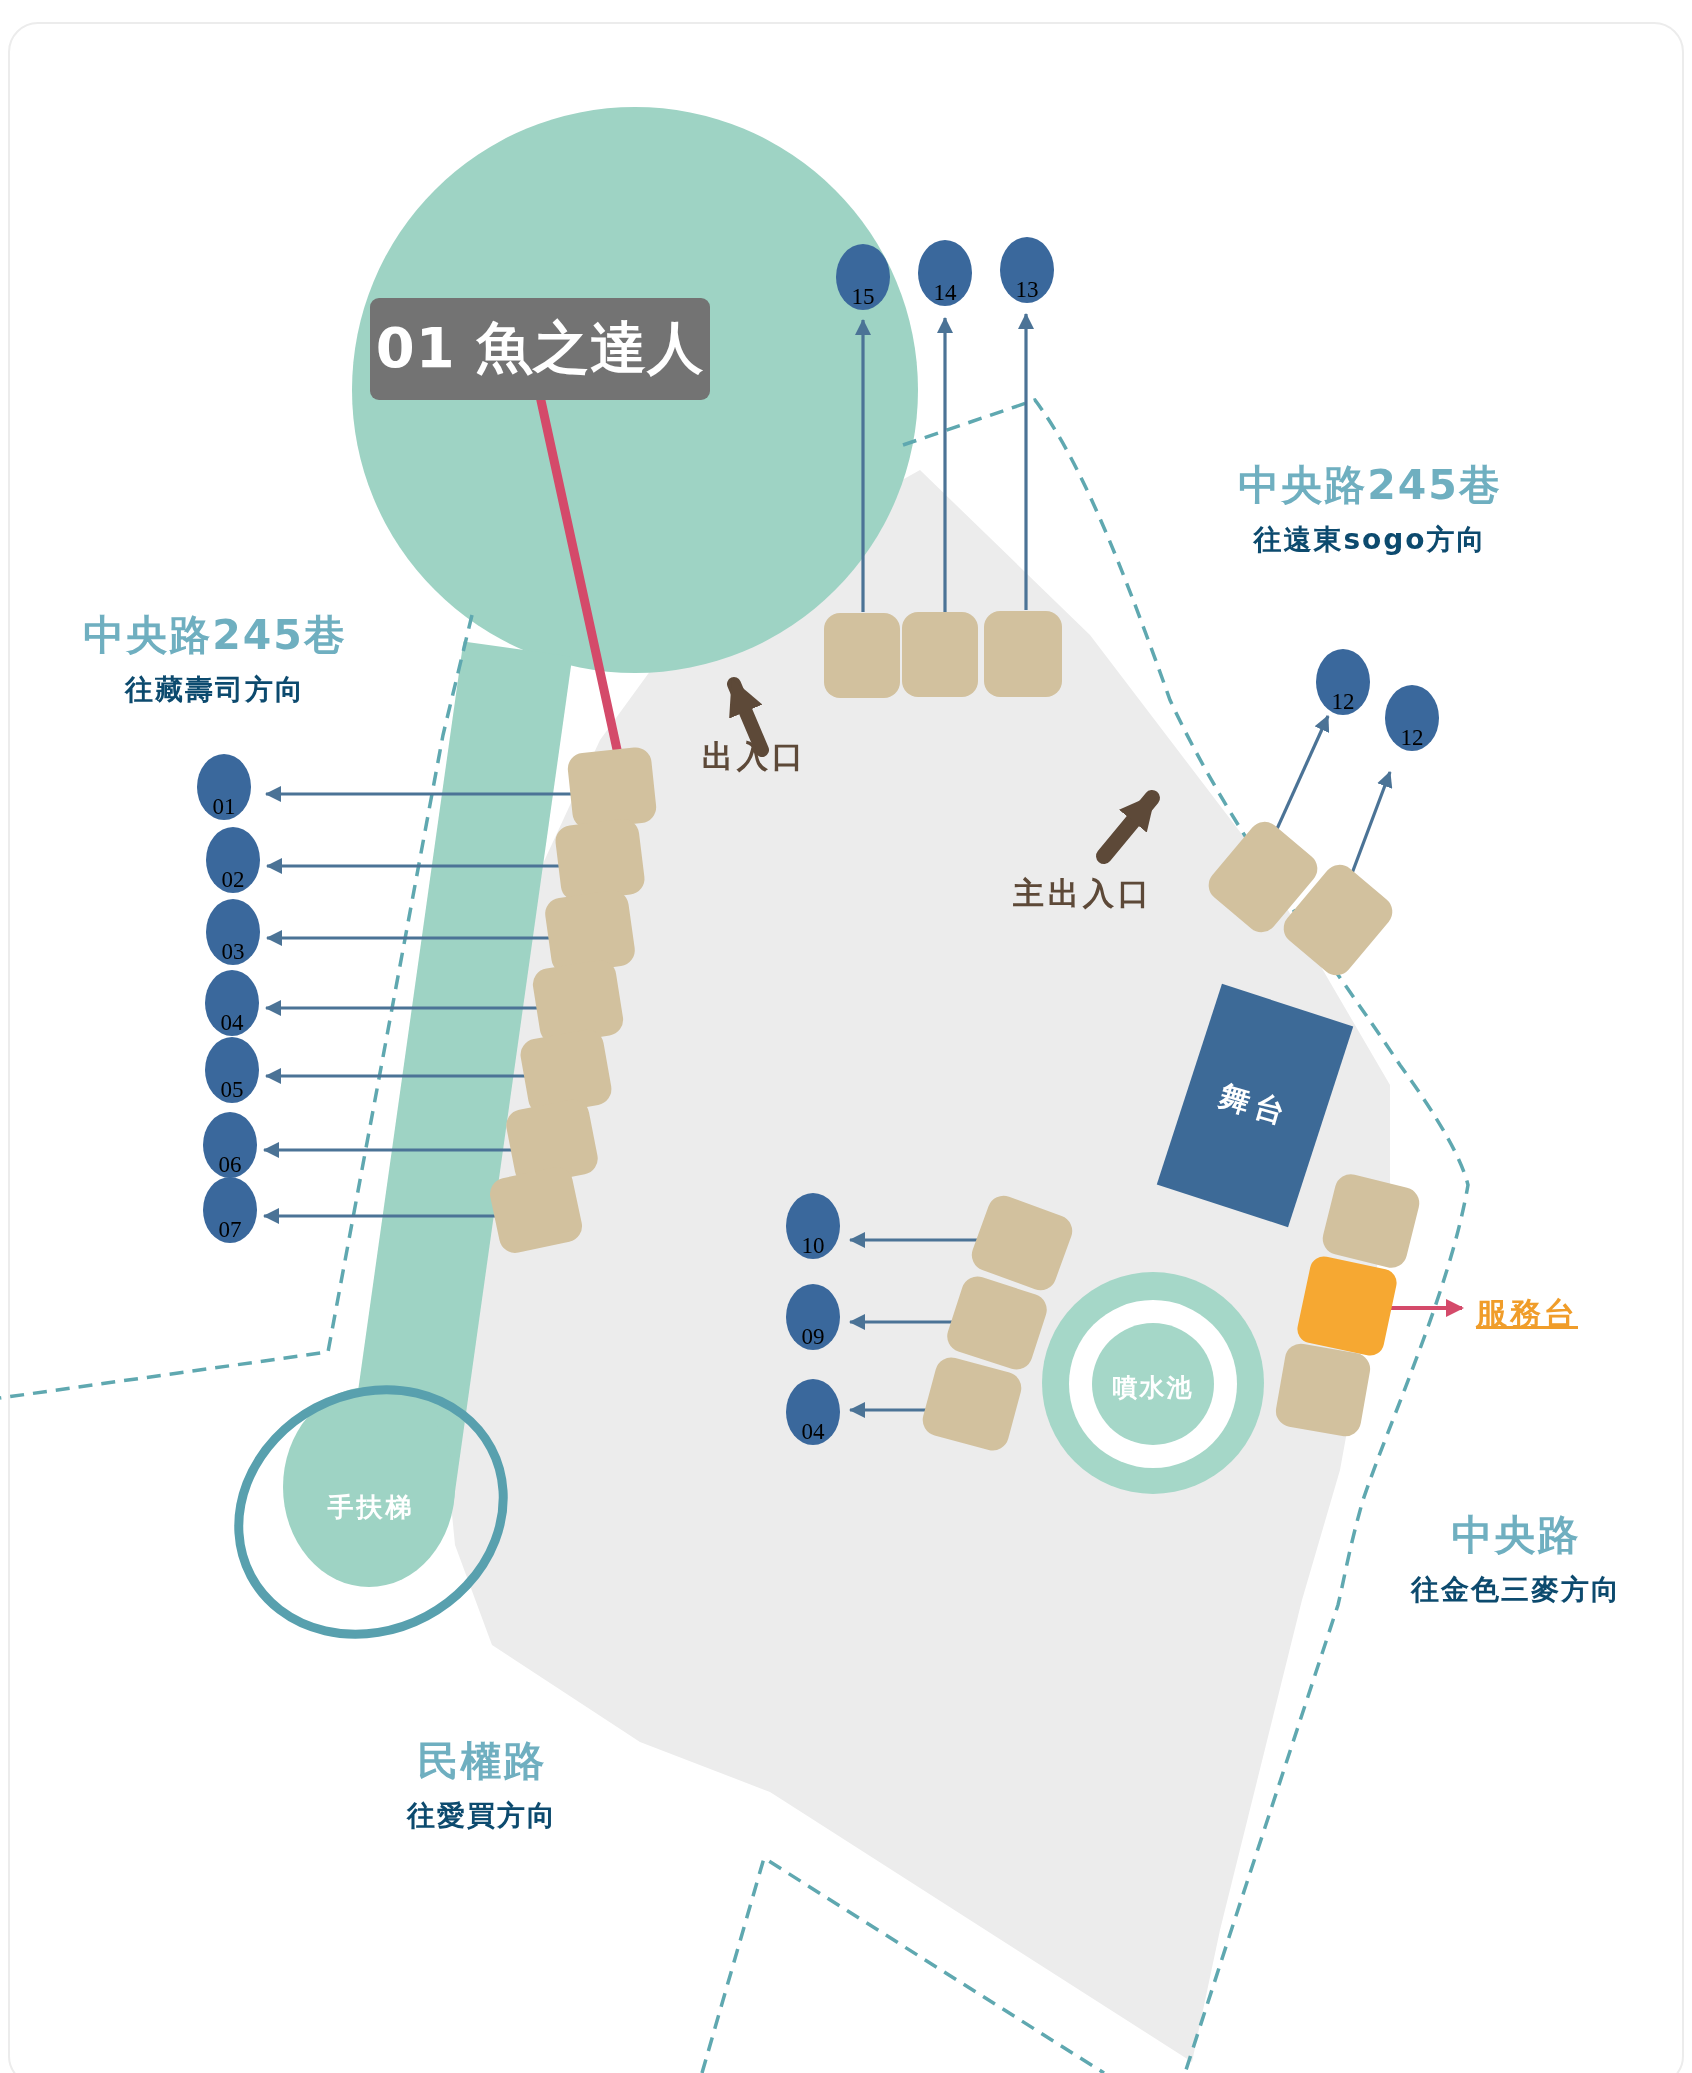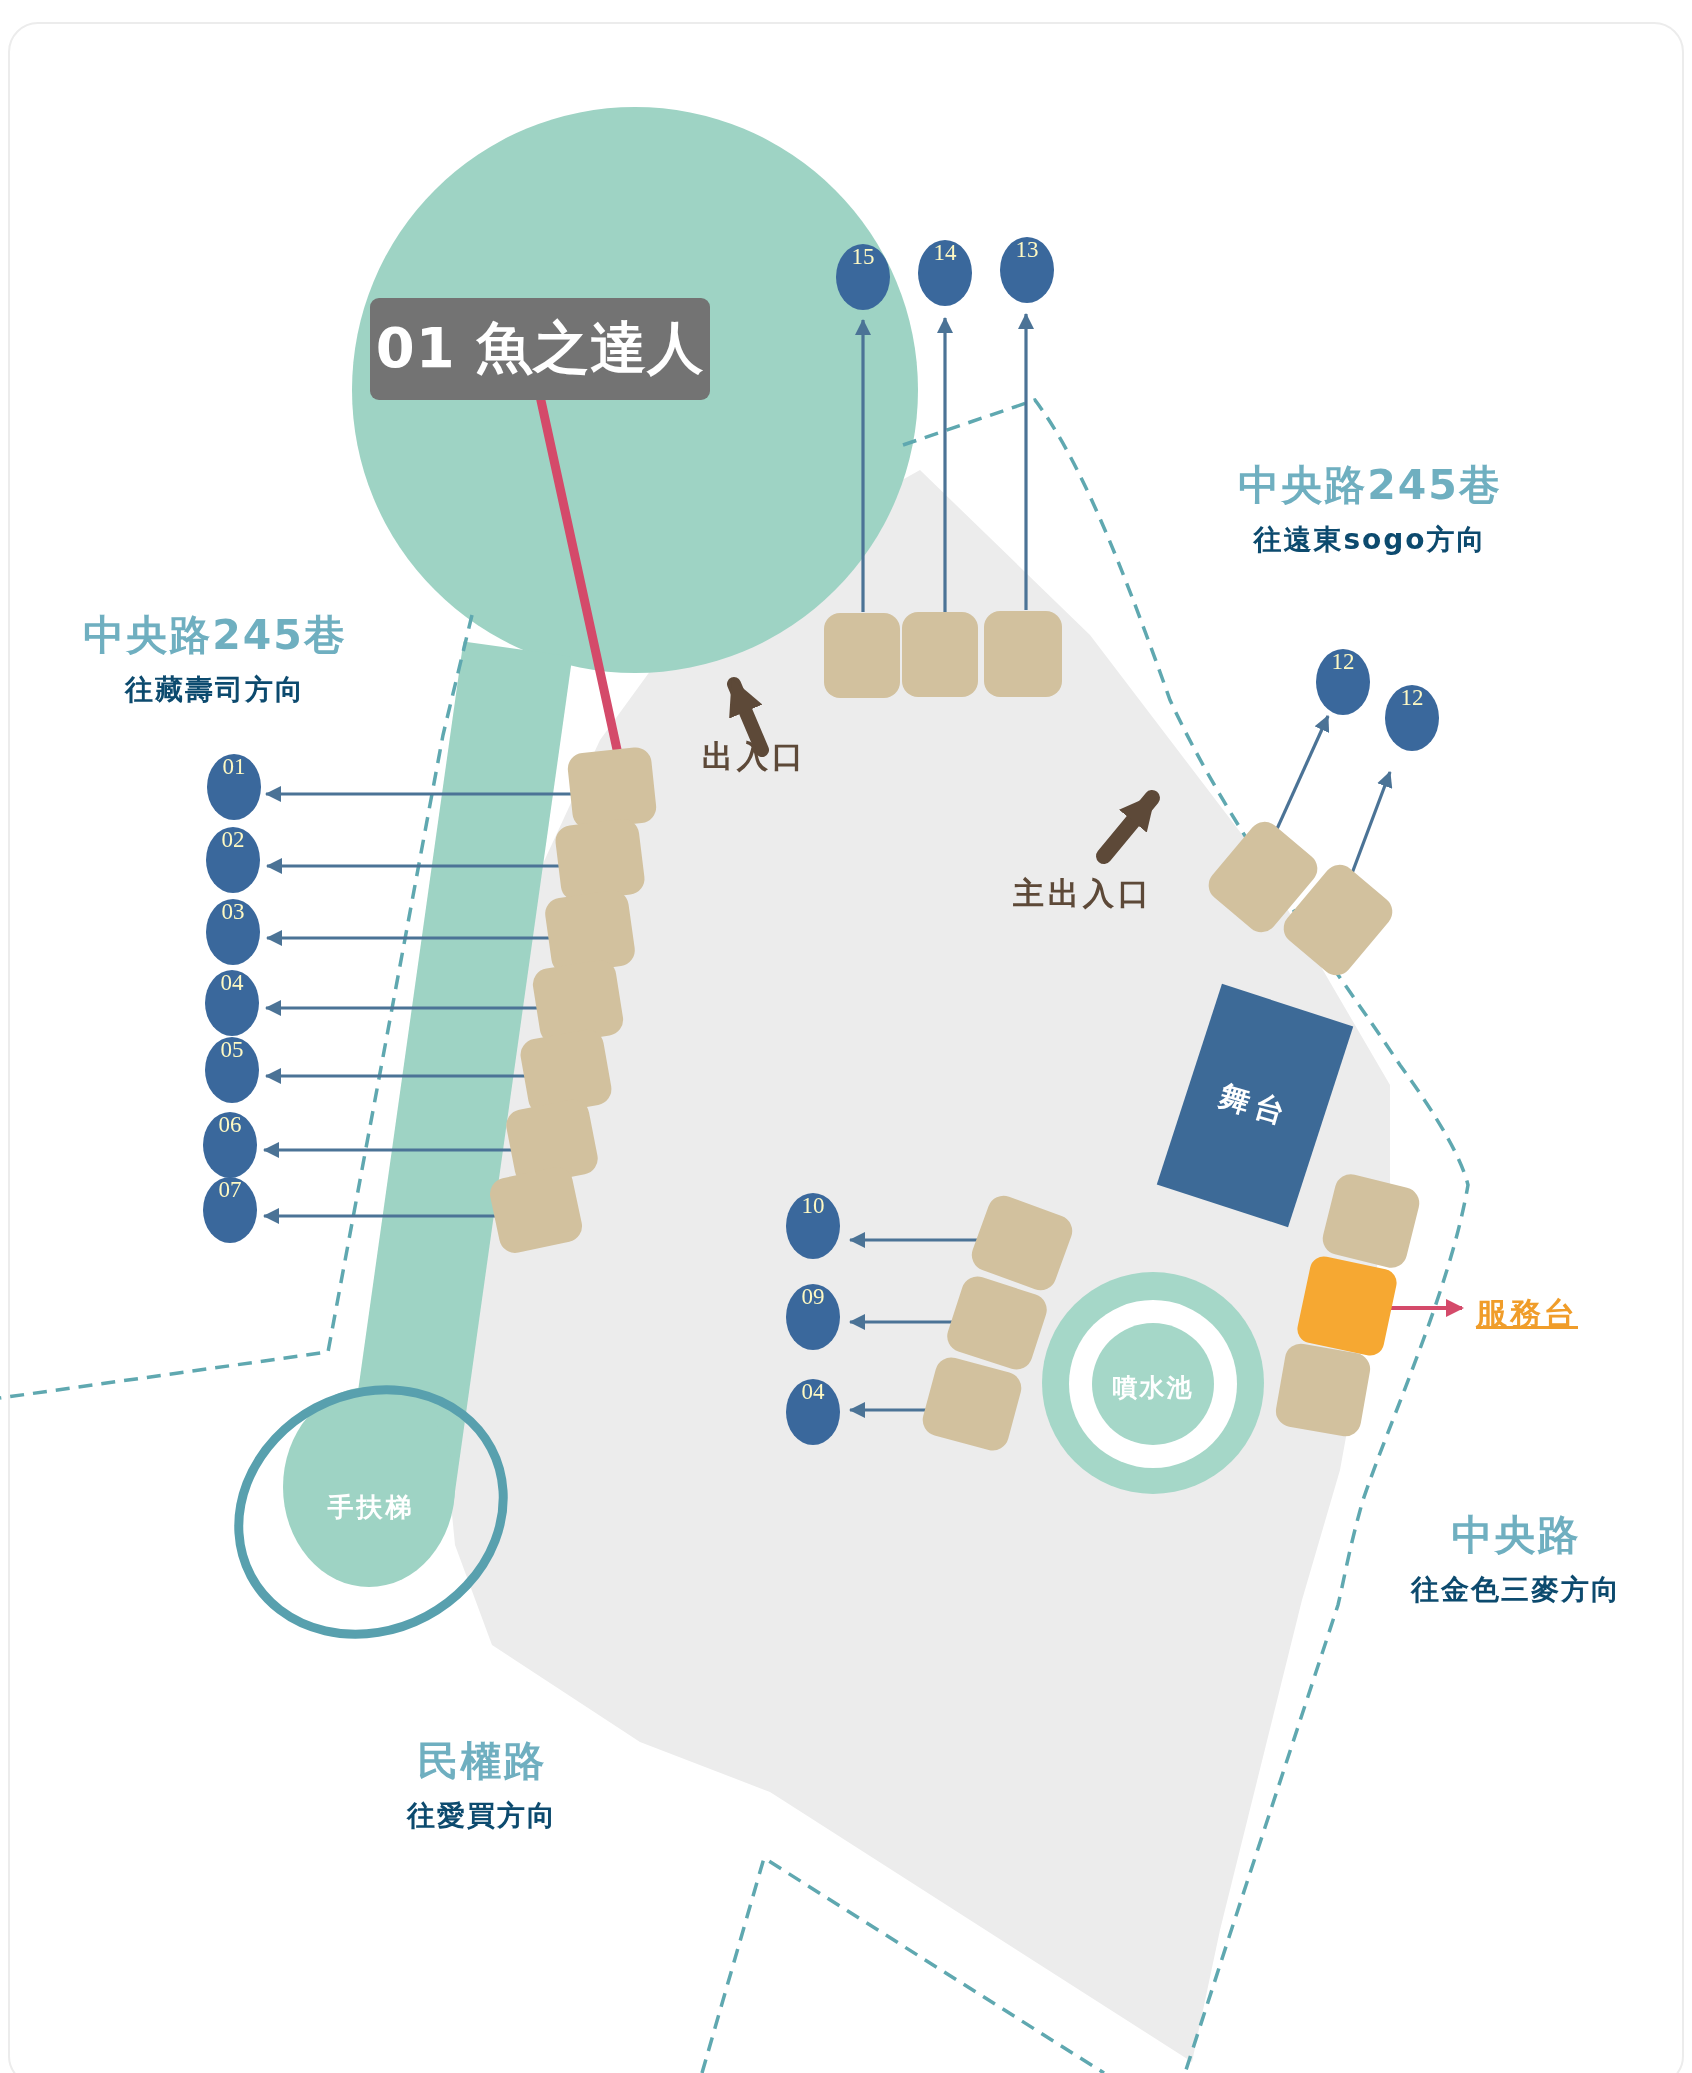--- a/index.html
+++ b/index.html
@@ -6,21 +6,21 @@
   #canvas{
     position:relative;width:1692px;height:2073px;overflow:hidden;background:#ffffff;
     font-family:"DejaVu Sans","Liberation Sans",sans-serif;
   }
   .frame{position:absolute;left:8px;top:22px;width:1672px;height:2060px;
     border:2px solid #ececec;border-radius:30px;}
   #geo{position:absolute;left:0;top:0;}
   .stall{position:absolute;background:#d2c19e;border-radius:16px;}
   .stall.orange{background:#f6a832;border-radius:14px;}
   .badge{position:absolute;width:54px;height:66px;border-radius:50%;background:#3a689c;
-    color:#fef9c3;display:flex;align-items:flex-start;justify-content:center;
+    color:#000000;display:flex;align-items:flex-end;justify-content:center;
     font-family:"Liberation Serif","DejaVu Serif",serif;font-size:23px;}
   .roadlabel{position:absolute;text-align:center;font-weight:bold;color:#6fafc0;}
   .roadlabel .t{font-size:41px;letter-spacing:2px;}
   .roadlabel .s{font-size:28px;margin-top:8px;color:#0c4a6e;letter-spacing:2px;}
   .brownlabel{position:absolute;font-weight:bold;color:#5d4938;font-size:31px;letter-spacing:4px;}
   .stage{position:absolute;left:1186px;top:1000px;width:138px;height:211px;background:#3d6a97;
     transform:rotate(18deg);display:flex;align-items:center;justify-content:center;}
   .stage span{color:#fff;font-size:30px;font-weight:bold;letter-spacing:6px;transform:rotate(-2deg);}
   .circle{position:absolute;border-radius:50%;}
   .callout{position:absolute;left:370px;top:298px;width:340px;height:102px;background:#737373;
@@ -116,21 +116,21 @@
   <div class="stall" style="left:1298px;top:873px;width:80px;height:94px;transform:rotate(40deg);"></div>
 
   <div class="stall" style="left:978px;top:1204px;width:88px;height:78px;transform:rotate(20deg);"></div>
   <div class="stall" style="left:953px;top:1284px;width:88px;height:78px;transform:rotate(18deg);"></div>
   <div class="stall" style="left:928px;top:1364px;width:88px;height:80px;transform:rotate(15deg);"></div>
 
   <div class="stall" style="left:1328px;top:1180px;width:86px;height:82px;transform:rotate(14deg);"></div>
   <div class="stall orange" style="left:1303px;top:1262px;width:88px;height:88px;transform:rotate(12deg);"></div>
   <div class="stall" style="left:1280px;top:1348px;width:86px;height:84px;transform:rotate(10deg);"></div>
 
-  <div class="badge" style="left:207px;top:754px;">
+  <div class="badge" style="left:197px;top:754px;">
       <span>01</span>
     </div>
   <div class="badge" style="left:206px;top:827px;">
       <span>02</span>
     </div>
   <div class="badge" style="left:206px;top:899px;">
       <span>03</span>
     </div>
   <div class="badge" style="left:205px;top:970px;">
       <span>04</span>

